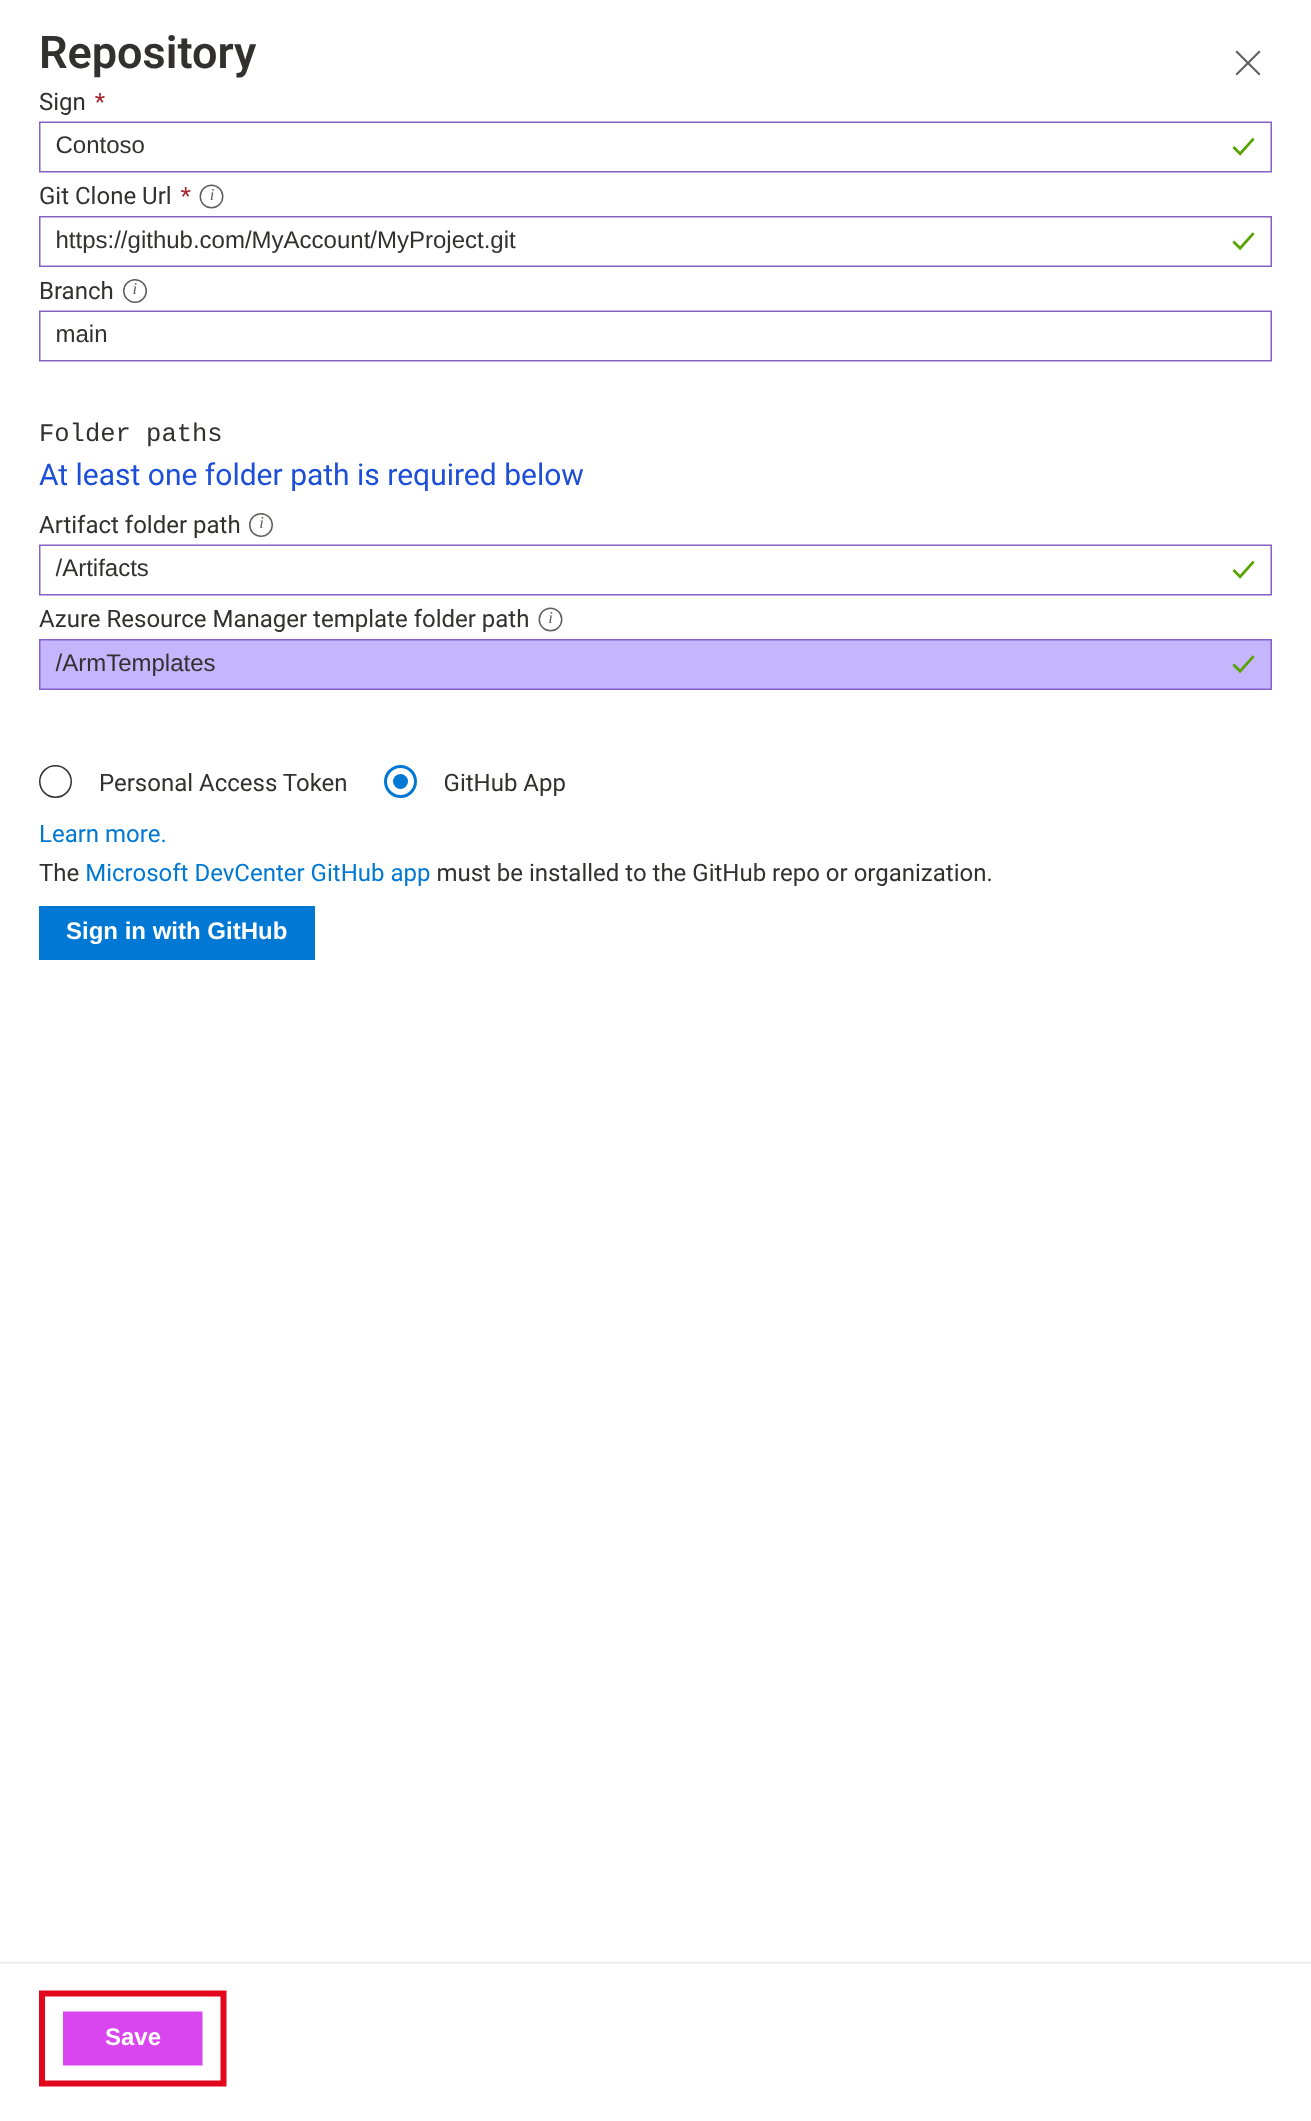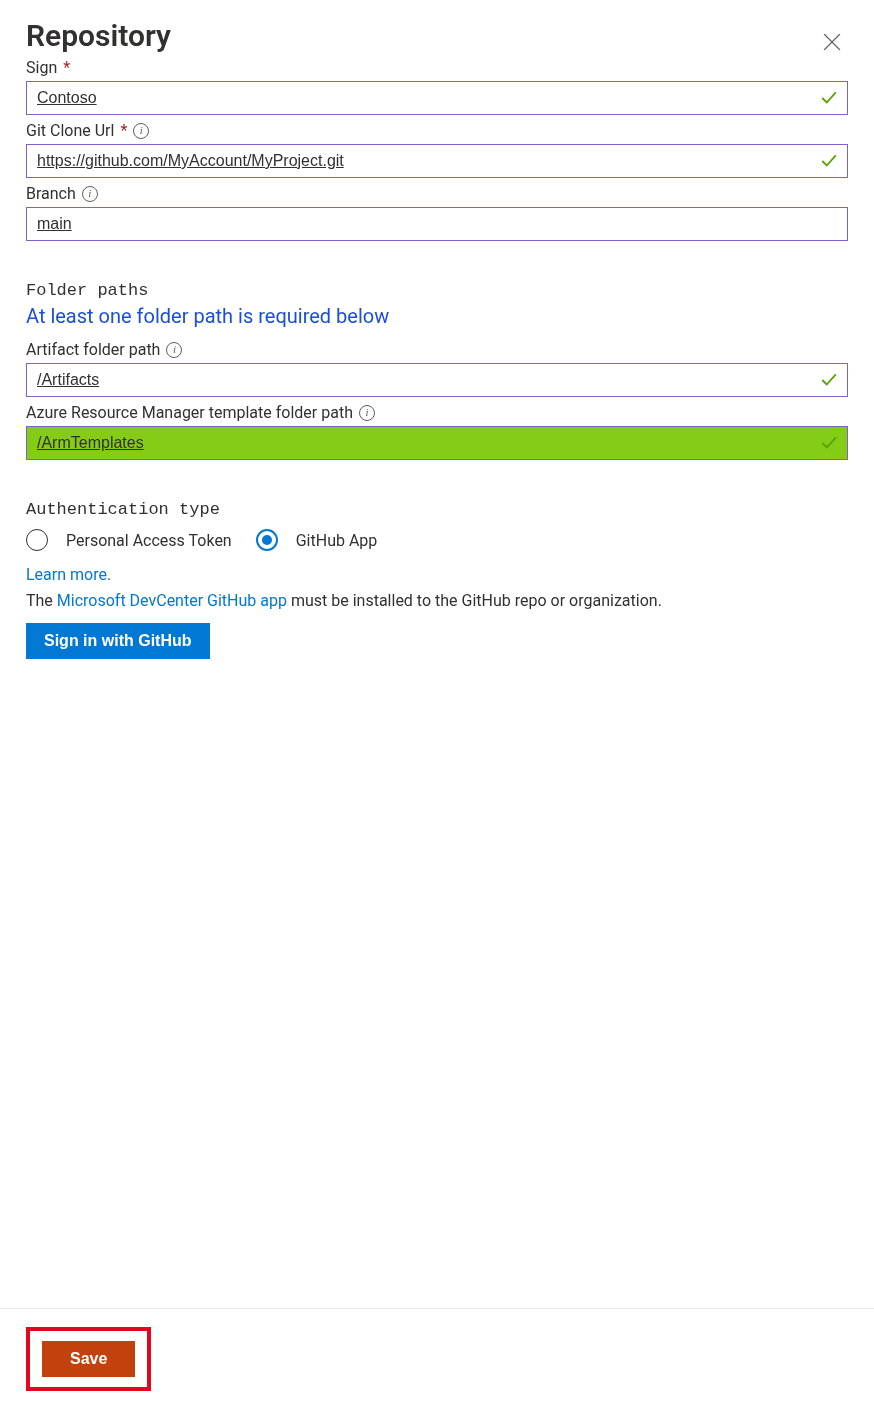--- a/index.html
+++ b/index.html
@@ -59,24 +59,23 @@
   }
   .input {
     width: 100%;
     height: 34px;
     border: 1px solid #8661c5;
     padding: 4px 36px 4px 10px;
     font-size: 16px;
     color: #323130;
     background: #fff;
     outline: none;
-    text-decoration: underline;
   }
   .input.highlight {
-    background: #84cc16;
+    background: #c4b5fd;
   }
   .check {
     position: absolute;
     right: 10px; top: 50%;
     transform: translateY(-50%);
     width: 18px; height: 18px;
     color: #57a300;
   }
   .check svg { width: 18px; height: 18px; }
   .section-gap { height: 34px; }
@@ -139,21 +138,21 @@
     background: #fff;
   }
   .save-highlight {
     border: 4px solid #e3071d;
     padding: 10px 12px;
     display: inline-block;
   }
   .save-btn {
     height: 36px;
     padding: 0 28px;
-    background: #c2410c;
+    background: #d946ef;
     color: #fff;
     border: none;
     font-size: 16px;
     font-weight: 600;
     cursor: pointer;
   }
 </style>
 </head>
 <body>
 
@@ -242,21 +241,20 @@
               <polyline points="2,8 6,12 14,3"></polyline>
             </svg>
         </span>
       </div>
     </div>
   </div>
 
   <div class="section-gap"></div>
 
   <div>
-    <div class="section-title">Authentication type</div>
     <div class="radio-row">
       <div class="radio-opt">
         <span class="radio-circle"></span>
         <span>Personal Access Token</span>
       </div>
       <div class="radio-opt">
         <span class="radio-circle selected">
           <span class="radio-dot"></span>
         </span>
         <span>GitHub App</span>

